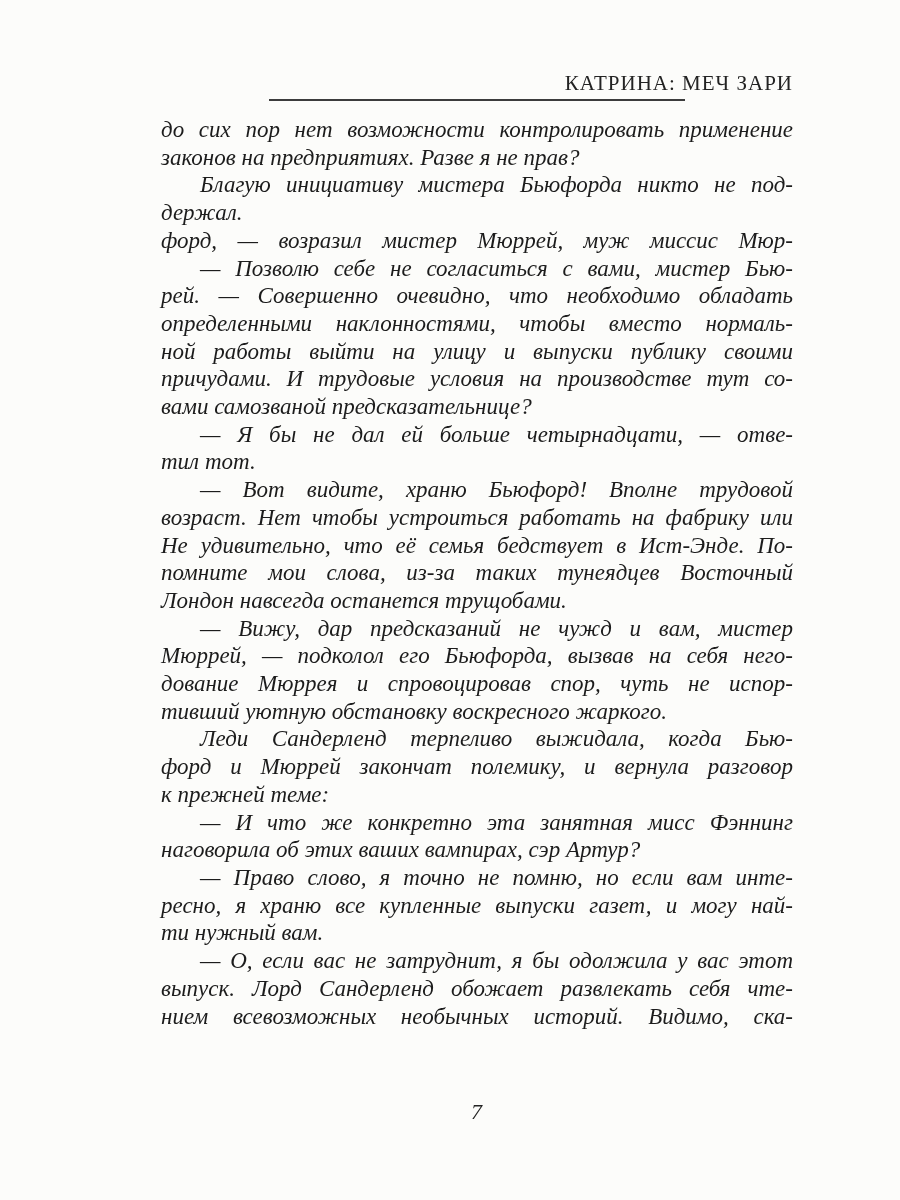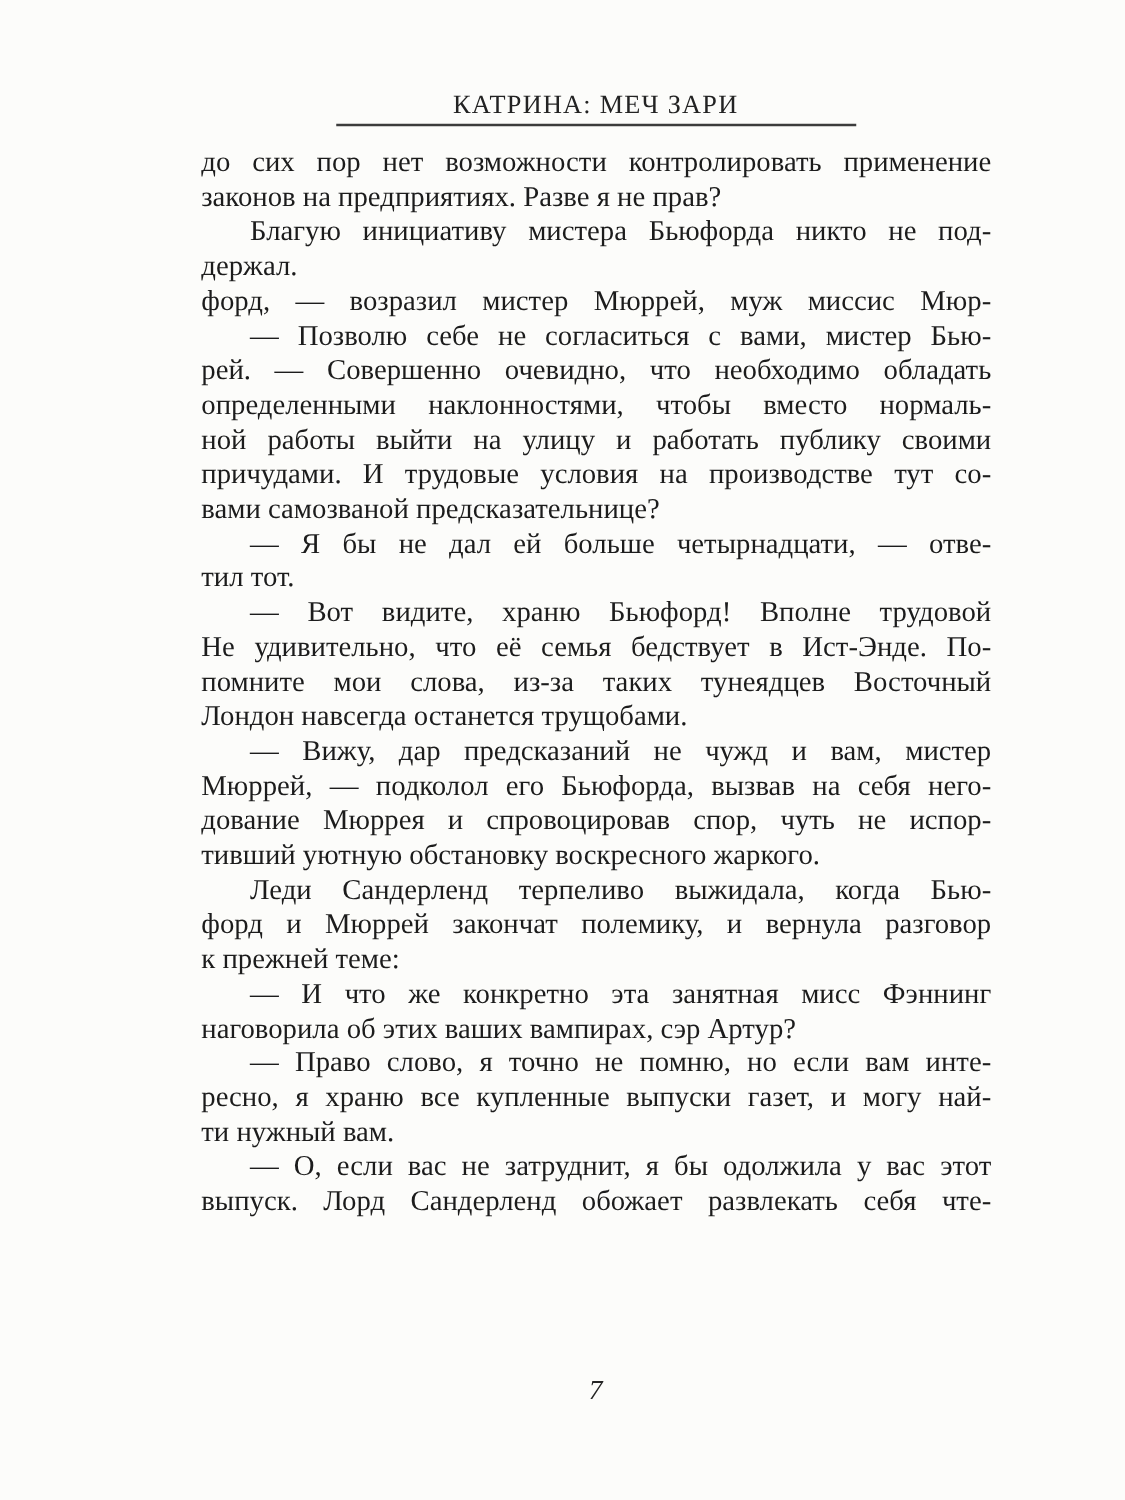--- a/index.html
+++ b/index.html
@@ -14,21 +14,21 @@
     background: #fcfcfa;
     font-family: "Liberation Serif", "DejaVu Serif", serif;
     color: #1c1c1c;
     overflow: hidden;
   }
   .running-header {
     position: absolute;
     top: 71px;
     left: 160px;
     width: 633px;
-    text-align: center;
+    text-align: right;
     font-size: 21px;
     letter-spacing: 1px;
     color: #232323;
     white-space: nowrap;
   }
   .header-rule {
     position: absolute;
     top: 99px;
     left: 269px;
     width: 416px;
@@ -39,20 +39,21 @@
     position: absolute;
     top: 116px;
     left: 161px;
     width: 632px;
     font-size: 23px;
     line-height: 27.7px;
   }
   .line {
     text-align: justify;
     text-align-last: justify;
+    font-style: italic;
     -moz-text-align-last: justify;
   }
   .line.ind {
     text-indent: 39px;
   }
   .line.last {
     text-align-last: left;
     -moz-text-align-last: left;
   }
   .page-number {
@@ -74,38 +75,40 @@
   <div class="header-rule"></div>
   <div class="text-block">
       <div class="line">до сих пор нет возможности контролировать применение</div>
       <div class="line last">законов на предприятиях. Разве я не прав?</div>
       <div class="line ind">Благую инициативу мистера Бьюфорда никто не под-</div>
       <div class="line last">держал.</div>
       <div class="line">форд, — возразил мистер Мюррей, муж миссис Мюр-</div>
       <div class="line ind">— Позволю себе не согласиться с вами, мистер Бью-</div>
       <div class="line">рей. — Совершенно очевидно, что необходимо обладать</div>
       <div class="line">определенными наклонностями, чтобы вместо нормаль-</div>
-      <div class="line">ной работы выйти на улицу и работать публику своими</div>
+      <div class="line">ной работы выйти на улицу и выпуски публику своими</div>
       <div class="line">причудами. И трудовые условия на производстве тут со-</div>
       <div class="line last">вами самозваной предсказательнице?</div>
       <div class="line ind">— Я бы не дал ей больше четырнадцати, — отве-</div>
       <div class="line last">тил тот.</div>
       <div class="line ind">— Вот видите, храню Бьюфорд! Вполне трудовой</div>
+      <div class="line">возраст. Нет чтобы устроиться работать на фабрику или</div>
       <div class="line">Не удивительно, что её семья бедствует в Ист-Энде. По-</div>
       <div class="line">помните мои слова, из-за таких тунеядцев Восточный</div>
       <div class="line last">Лондон навсегда останется трущобами.</div>
       <div class="line ind">— Вижу, дар предсказаний не чужд и вам, мистер</div>
       <div class="line">Мюррей, — подколол его Бьюфорда, вызвав на себя него-</div>
       <div class="line">дование Мюррея и спровоцировав спор, чуть не испор-</div>
       <div class="line last">тивший уютную обстановку воскресного жаркого.</div>
       <div class="line ind">Леди Сандерленд терпеливо выжидала, когда Бью-</div>
       <div class="line">форд и Мюррей закончат полемику, и вернула разговор</div>
       <div class="line last">к прежней теме:</div>
       <div class="line ind">— И что же конкретно эта занятная мисс Фэннинг</div>
       <div class="line last">наговорила об этих ваших вампирах, сэр Артур?</div>
       <div class="line ind">— Право слово, я точно не помню, но если вам инте-</div>
       <div class="line">ресно, я храню все купленные выпуски газет, и могу най-</div>
       <div class="line last">ти нужный вам.</div>
       <div class="line ind">— О, если вас не затруднит, я бы одолжила у вас этот</div>
       <div class="line">выпуск. Лорд Сандерленд обожает развлекать себя чте-</div>
+      <div class="line">нием всевозможных необычных историй. Видимо, ска-</div>
     </div>
   <div class="page-number">7</div>
 </div>
 
 </body></html>

